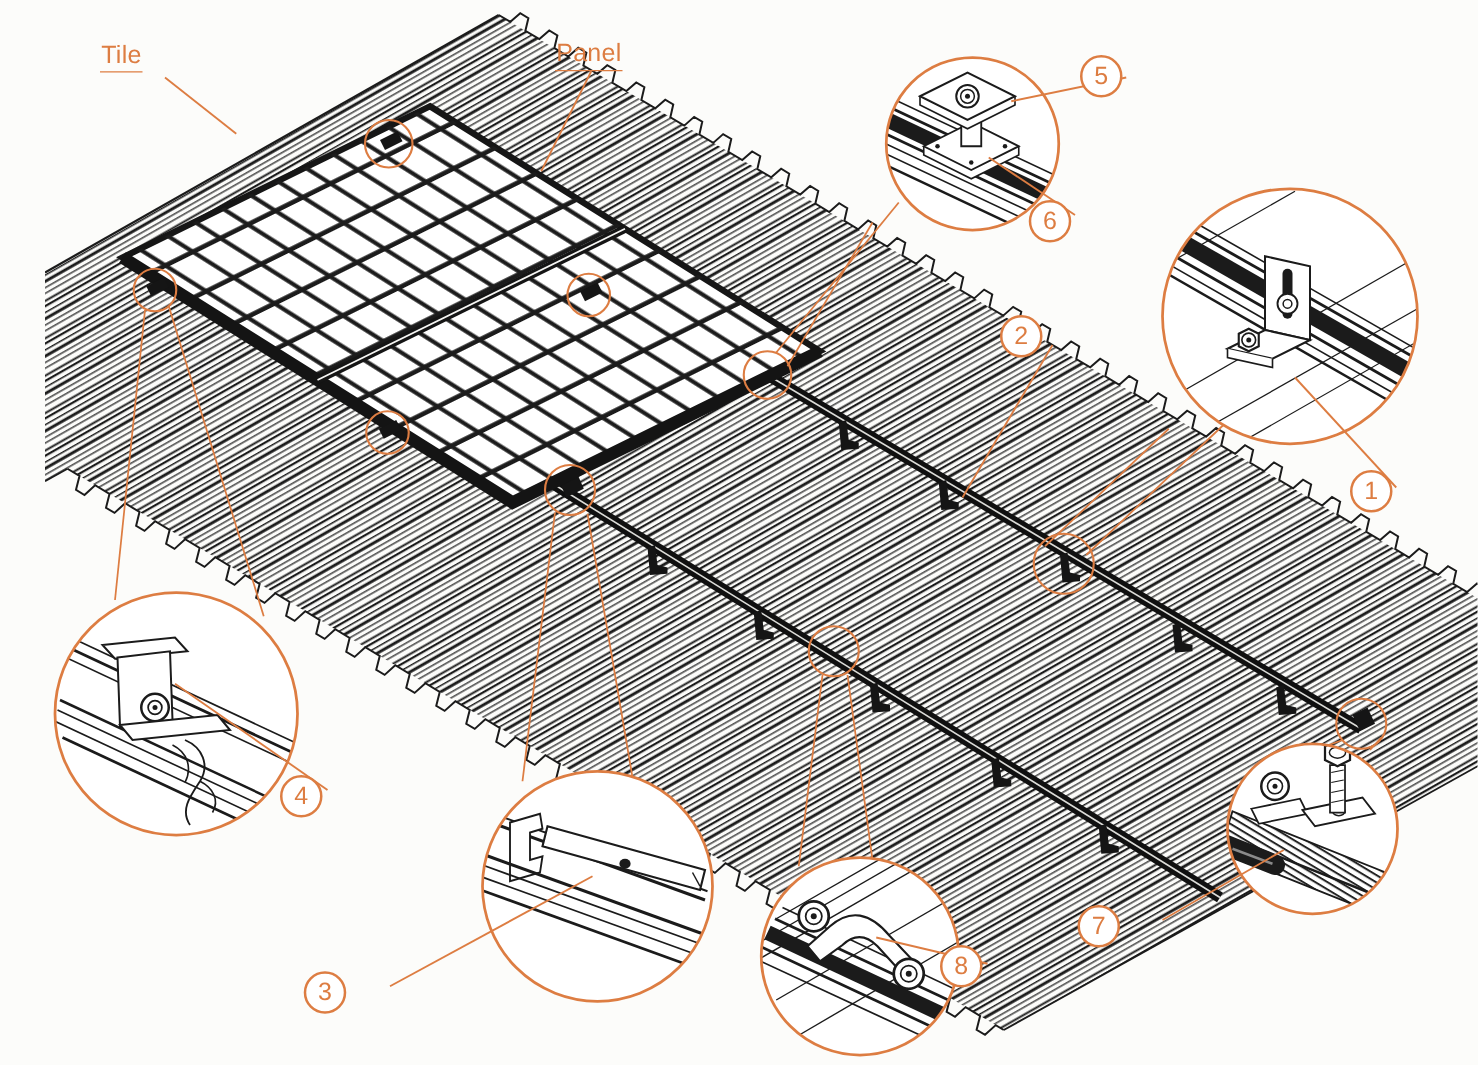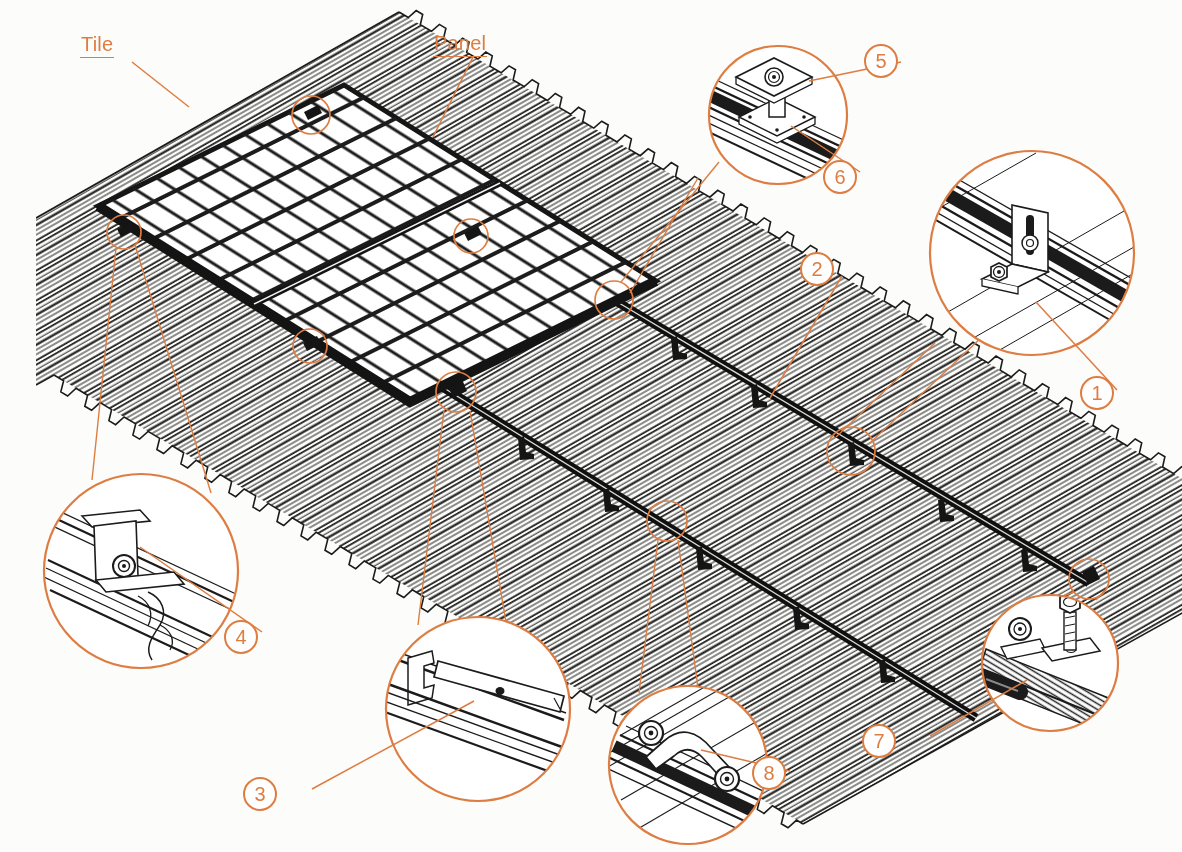--- a/index.html
+++ b/index.html
@@ -308,21 +308,21 @@
     <path d="M276,789 L438,701"></path>
     <path d="M226,632 L104,547"></path>
     <path d="M865,62 L773,81"></path>
     <path d="M824,172 L755,126"></path>
     <path d="M894,736 L991,680"></path>
     <path d="M754,771 L665,750"></path>
   </g>
 </svg>
 
 <div class="label" style="left:80px;top:33px;">Tile</div>
-<div class="label" style="left:433px;top:32px;">Panel</div>
+<div class="label" style="left:444px;top:32px;">Panel</div>
 
 <div class="balloon" style="left:1080px;top:376px;">1</div>
 <div class="balloon" style="left:800px;top:252px;">2</div>
 <div class="balloon" style="left:243px;top:777px;">3</div>
 <div class="balloon" style="left:224px;top:620px;">4</div>
 <div class="balloon" style="left:864px;top:44px;">5</div>
 <div class="balloon" style="left:823px;top:160px;">6</div>
 <div class="balloon" style="left:862px;top:724px;">7</div>
 <div class="balloon" style="left:752px;top:756px;">8</div>
 </div>

